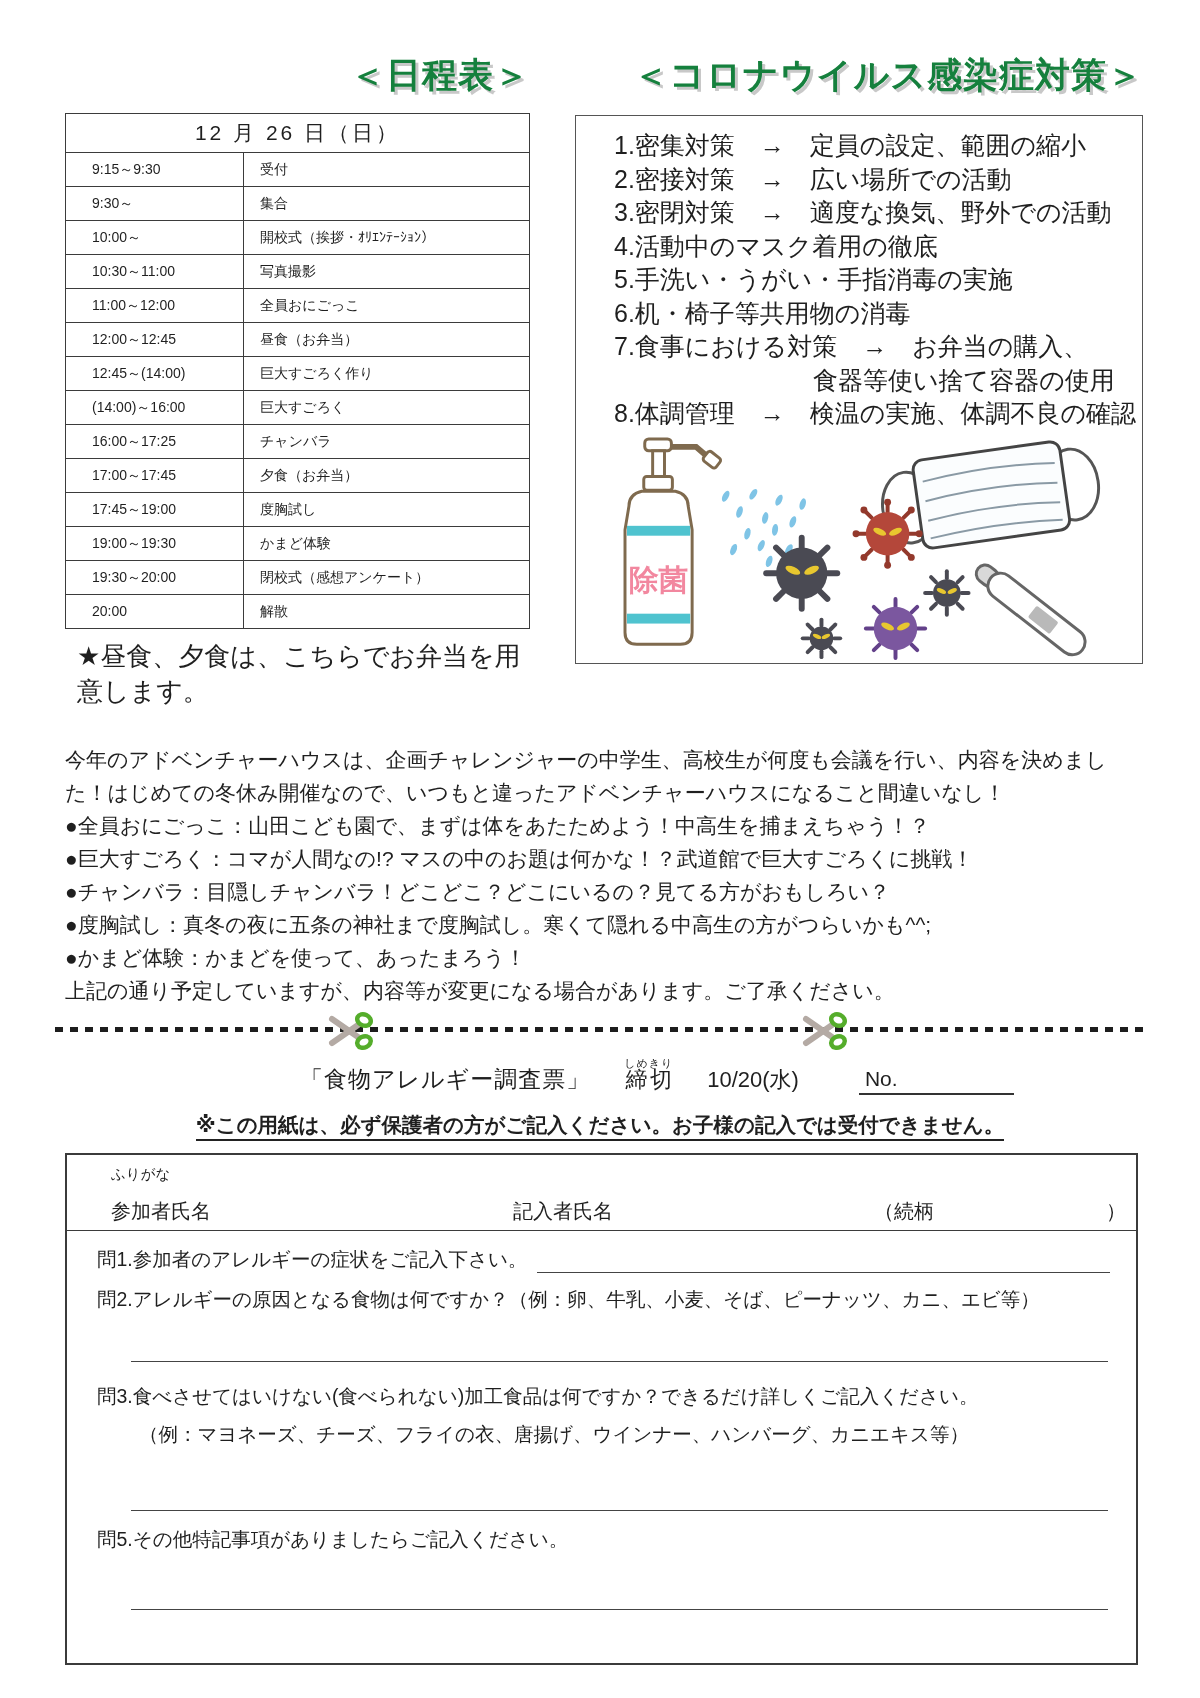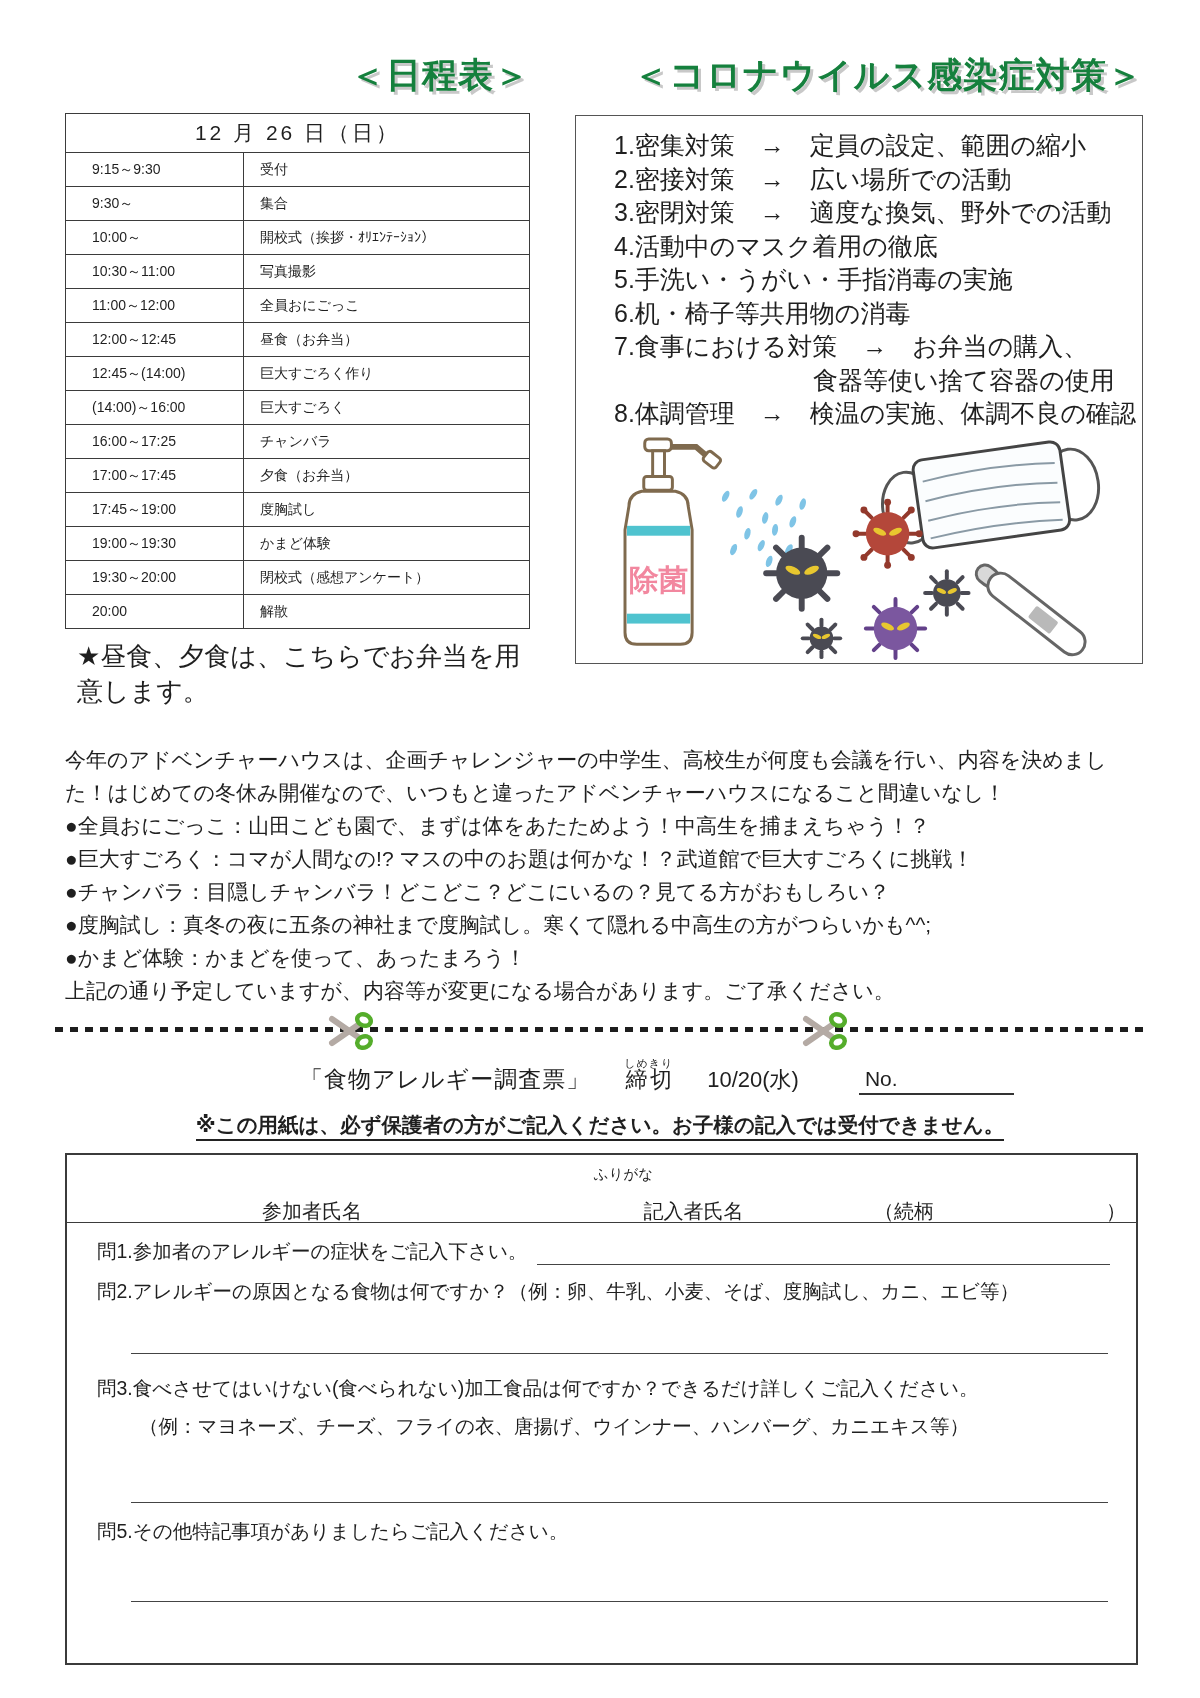--- a/index.html
+++ b/index.html
@@ -72,21 +72,21 @@
     padding:0 0 2px 6px;font-size:21px;
   }
   .warning{text-align:center;margin:16px 0 0;font-size:20.5px;font-weight:600;}
   .warning span{border-bottom:2px solid #222;padding-bottom:3px;}
 
   
   .form-box{
     margin:14px 62px 0 65px;border:2px solid #3b3b3b;height:512px;
     padding-bottom:4px;
   }
-  .name-row{height:68px;border-bottom:1.6px solid #3b3b3b;padding:10px 0 0 44px;text-align:center;}
+  .name-row{height:76px;border-bottom:1.6px solid #3b3b3b;padding:10px 0 0 44px;}
   .furigana{font-size:14.5px;}
   .names{display:flex;margin-top:14px;font-size:20px;align-items:baseline;}
   .nm1{width:402px;}
   .nm2{flex:1;}
   .rel{width:262px;display:flex;justify-content:space-between;padding-right:10px;}
 
   .q{font-size:19.5px;line-height:28px;padding-left:30px;white-space:nowrap;}
   .q1{display:flex;align-items:flex-end;margin-top:14px;padding-right:26px;}
   .fill-line{flex:1;border-bottom:1.6px solid #444;margin-left:10px;height:24px;}
   .q2{margin-top:12px;}
@@ -387,21 +387,21 @@
           <span>）</span>
         </span>
       </div>
     </div>
 
     <div class="q q1">
       <span>問1.参加者のアレルギーの症状をご記入下さい。</span>
       <span class="fill-line"></span>
     </div>
 
-    <div class="q q2">問2.アレルギーの原因となる食物は何ですか？（例：卵、牛乳、小麦、そば、度胸試し、カニ、エビ等）</div>
+    <div class="q q2">問2.アレルギーの原因となる食物は何ですか？（例：卵、牛乳、小麦、そば、ピーナッツ、カニ、エビ等）</div>
     <div class="rule r1"></div>
 
     <div class="q q3">問3.食べさせてはいけない(食べられない)加工食品は何ですか？できるだけ詳しくご記入ください。</div>
     <div class="q q3ex">（例：マヨネーズ、チーズ、フライの衣、唐揚げ、ウインナー、ハンバーグ、カニエキス等）</div>
     <div class="rule r2"></div>
 
 
     <div class="q q5">問5.その他特記事項がありましたらご記入ください。</div>
     <div class="rule r3"></div>
   </div>

